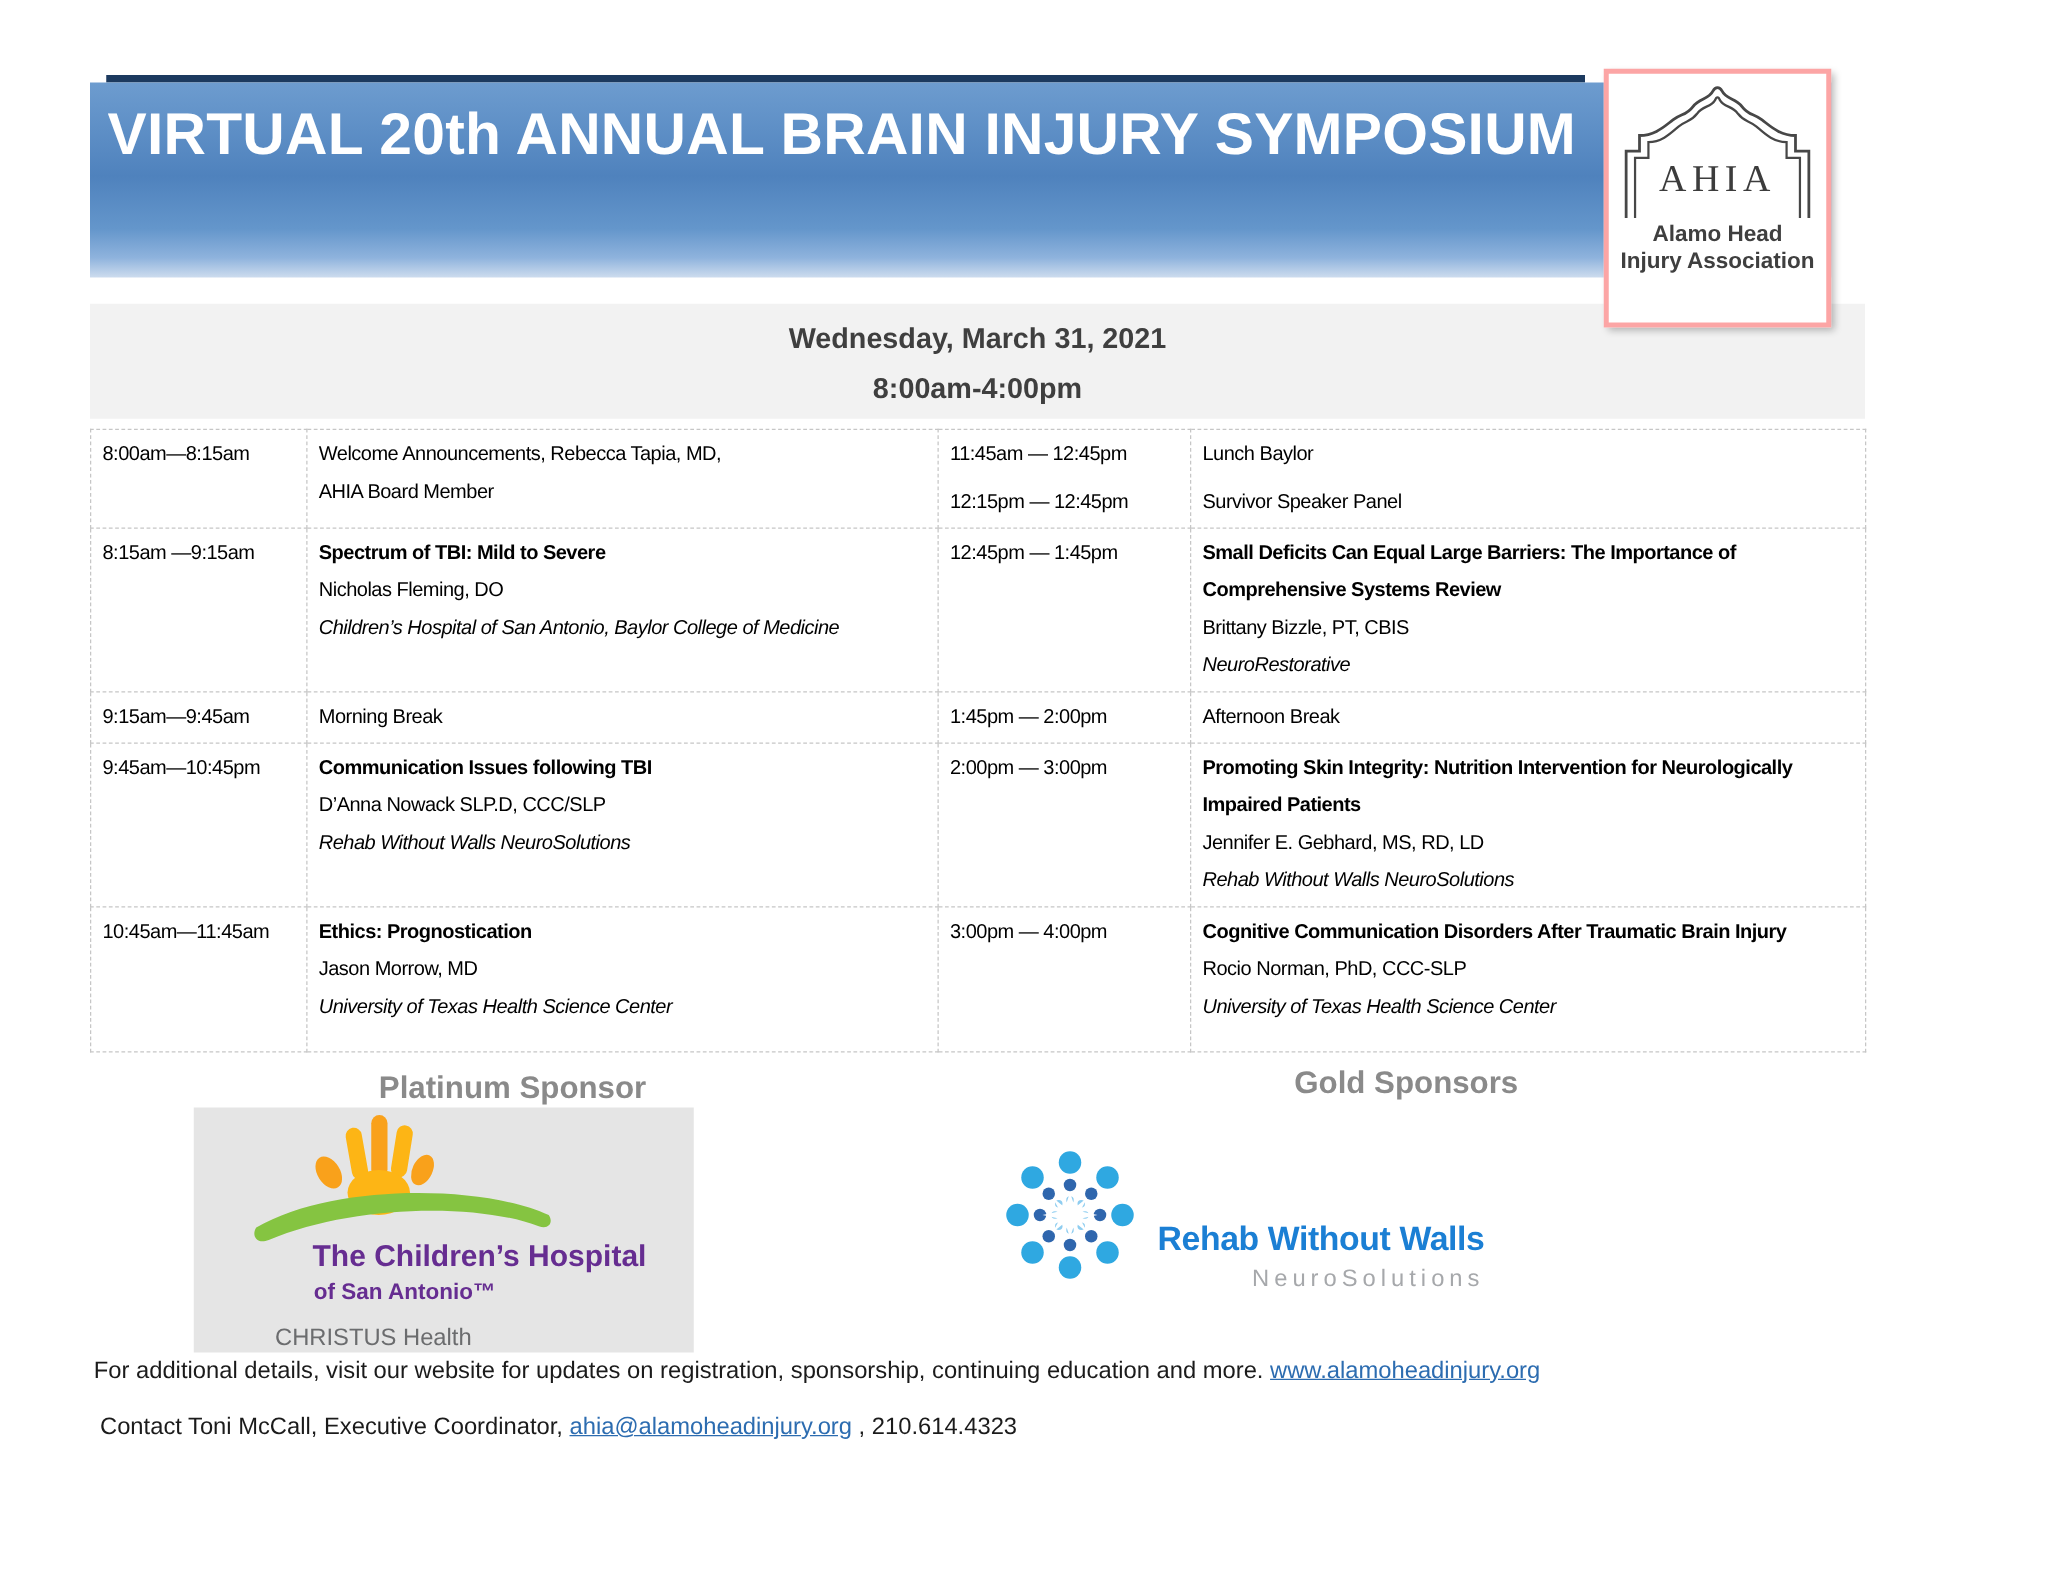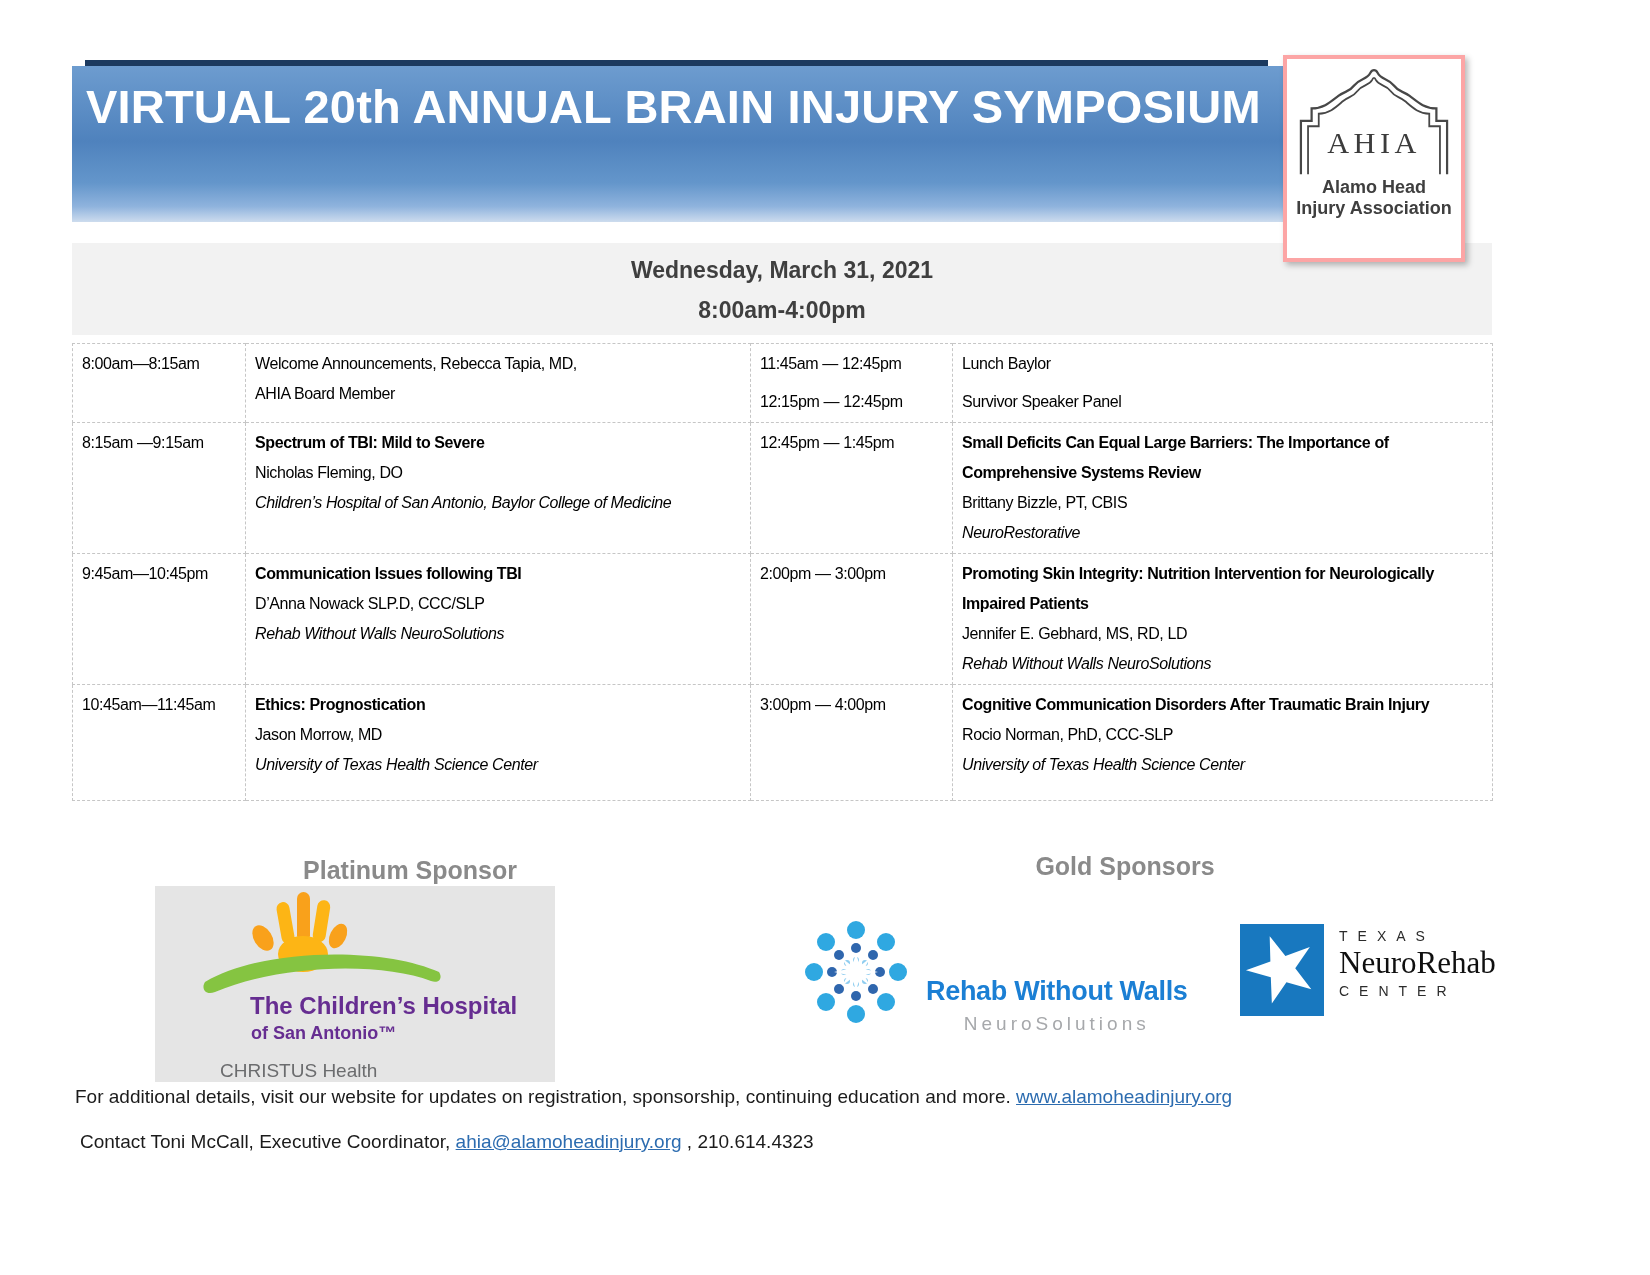--- a/index.html
+++ b/index.html
@@ -46,21 +46,21 @@
 
   .childrens-block{position:absolute;left:155px;top:886px;width:400px;background:#e5e5e5;padding-top:2px;}
   .childrens-block svg{display:block;margin-left:42px;}
   .ch-line1{font-size:24px;font-weight:700;color:#662d91;padding-left:95px;margin-top:-4px;}
   .ch-line2{font-size:18px;font-weight:700;color:#662d91;padding-left:96px;margin-top:3px;}
   .ch-line3{font-size:19px;color:#6b6c6e;padding-left:65px;margin-top:16px;}
 
   .rww-block{position:absolute;left:800px;top:916px;display:flex;}
   .rww-text{margin-left:14px;margin-top:60px;text-align:center;}
   .rww-name{font-size:27px;font-weight:700;color:#1b7fd4;letter-spacing:-0.3px;}
-  .rww-sub{font-size:19px;color:#a6a8ab;letter-spacing:4px;margin-top:6px;}
+  .rww-sub{font-size:19px;color:#a6a8ab;letter-spacing:4px;margin-top:6px;text-align:right;}
 
   .tnr-block{position:absolute;left:1240px;top:924px;display:flex;}
   .tnr-text{margin-left:15px;margin-top:4px;}
   .tnr-top,.tnr-bottom{font-size:14px;color:#2b2b2b;letter-spacing:10px;}
   .tnr-mid{font-family:"Liberation Serif",serif;font-size:31px;color:#0f0f0f;margin:1px 0 2px 0;}
 
   
   .footer-line1{position:absolute;left:75px;top:1086px;font-size:19px;color:#1b1b1b;}
   .footer-line2{position:absolute;left:80px;top:1131px;font-size:19px;color:#1b1b1b;}
   a.doc-link{color:#2c6cb0;text-decoration:underline;cursor:pointer;}
@@ -127,20 +127,34 @@
               <div class="line regular">Nicholas Fleming, DO</div>
               <div class="line italic">Children’s Hospital of San Antonio, Baylor College of Medicine</div>
             </td>
             <td>
               <div>12:45pm — 1:45pm</div>
             </td>
             <td>
               <div class="line bold">Small Deficits Can Equal Large Barriers: The Importance of Comprehensive Systems Review</div>
               <div class="line regular">Brittany Bizzle, PT, CBIS</div>
               <div class="line italic">NeuroRestorative</div>
+            </td>
+          </tr>
+          <tr class="r3">
+            <td>
+              <div>9:15am—9:45am</div>
+            </td>
+            <td>
+              <div class="line regular">Morning Break</div>
+            </td>
+            <td>
+              <div>1:45pm — 2:00pm</div>
+            </td>
+            <td>
+              <div class="line regular">Afternoon Break</div>
             </td>
           </tr>
           <tr class="r4">
             <td>
               <div>9:45am—10:45pm</div>
             </td>
             <td>
               <div class="line bold">Communication Issues following TBI</div>
               <div class="line regular">D’Anna Nowack SLP.D, CCC/SLP</div>
               <div class="line italic">Rehab Without Walls NeuroSolutions</div>
@@ -227,31 +241,20 @@
           <circle cx="47" cy="47" r="3"></circle>
       </g>
       <polygon fill="#ffffff" points="56,38 60,50 70,42 64,53 78,56 64,59 70,70 60,62 56,74 52,62 42,70 48,59 34,56 48,53 42,42 52,50"></polygon>
     </svg>
     <div class="rww-text">
       <div class="rww-name">Rehab Without Walls</div>
       <div class="rww-sub">NeuroSolutions</div>
     </div>
   </div>
 
-  <div class="tnr-block">
-    <svg width="84" height="92" viewBox="0 0 84 92">
-      <rect x="0" y="0" width="84" height="92" fill="#1878bf"></rect>
-      <polygon fill="#ffffff" transform="rotate(-20 42 46)" points="42,10 50,34 76,34 55,49 63,74 42,59 21,74 29,49 8,34 34,34"></polygon>
-    </svg>
-    <div class="tnr-text">
-      <div class="tnr-top">TEXAS</div>
-      <div class="tnr-mid">NeuroRehab</div>
-      <div class="tnr-bottom">CENTER</div>
-    </div>
-  </div>
 
   <div class="footer-line1">
     <span>For additional details, visit our website for updates on registration, sponsorship, continuing education and more. </span>
     <a class="doc-link">www.alamoheadinjury.org</a>
   </div>
   <div class="footer-line2">
     <span>Contact Toni McCall, Executive Coordinator, </span>
     <a class="doc-link">ahia@alamoheadinjury.org</a>
     <span>, 210.614.4323</span>
   </div>

